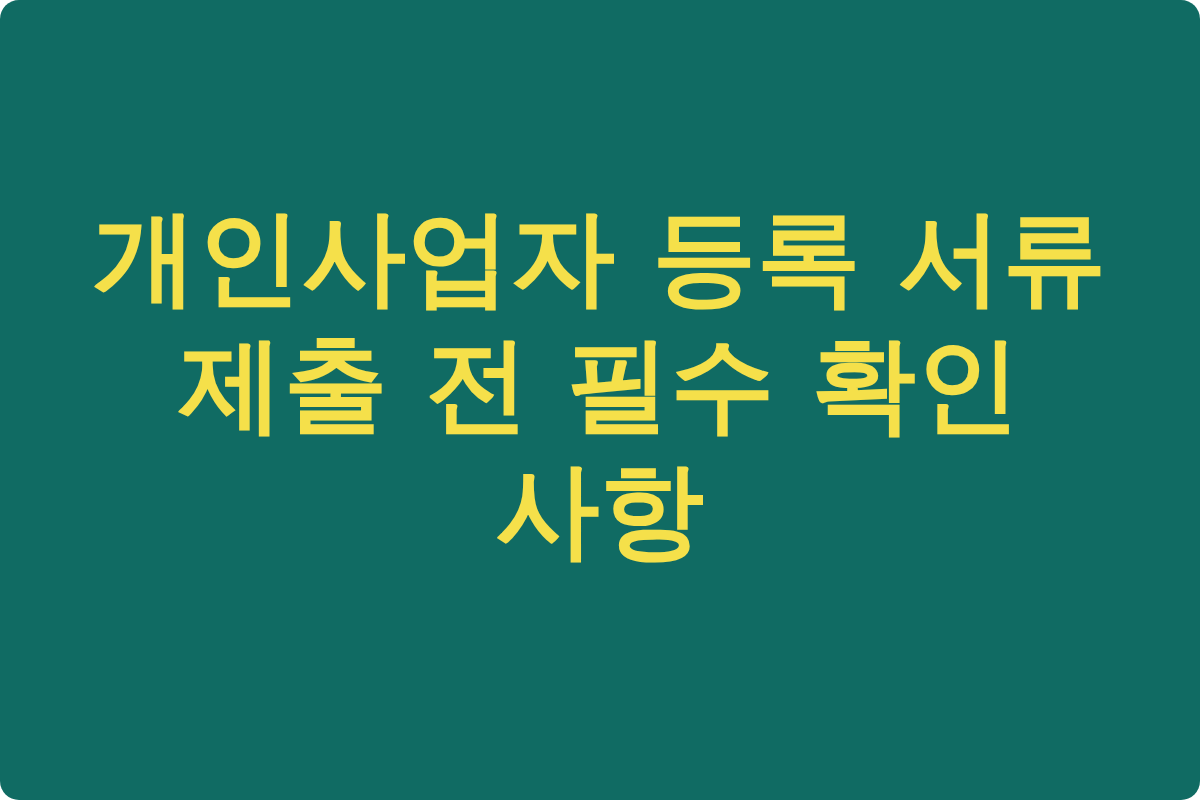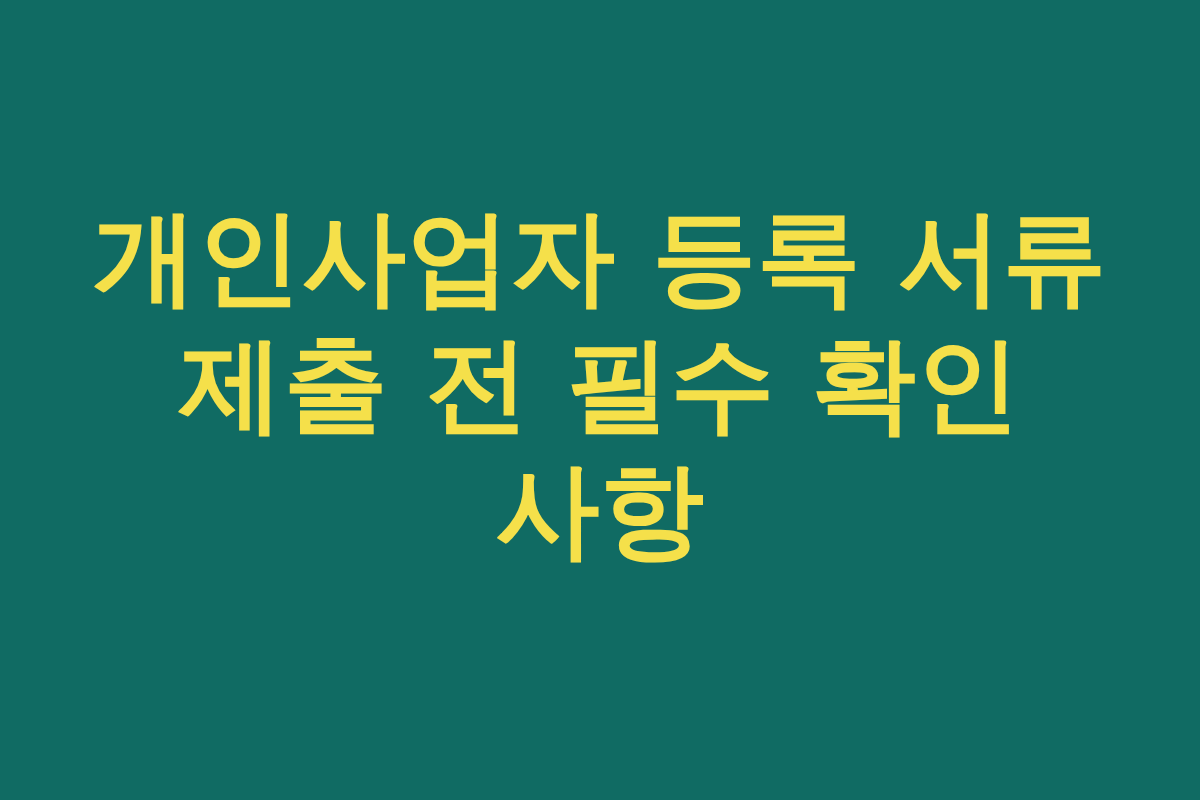--- a/index.html
+++ b/index.html
@@ -18,20 +18,21 @@
   
   .banner {
     position: relative;
     box-sizing: border-box;
     width: 1200px;
     height: 800px;
     background-color: #106B63;
     display: flex;
     align-items: center;
     justify-content: center;
+    border-radius: 19px;
   }
 
   
   .headline-block {
     width: 1060px;
     margin: 0;
     padding: 0;
     
     transform: translateY(-16px);
   }

